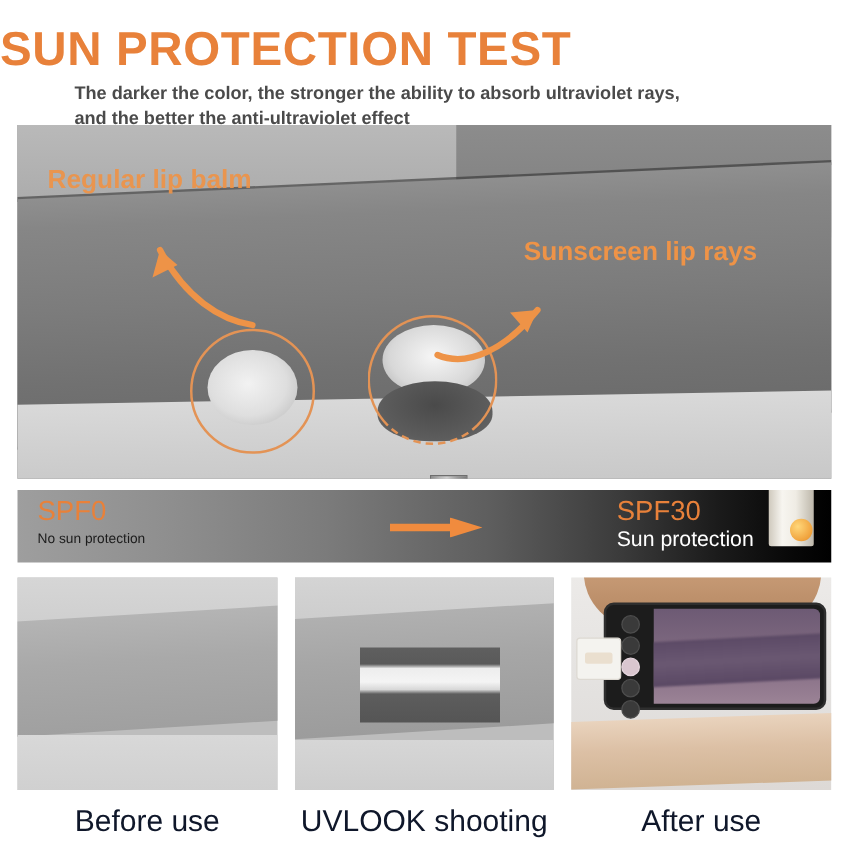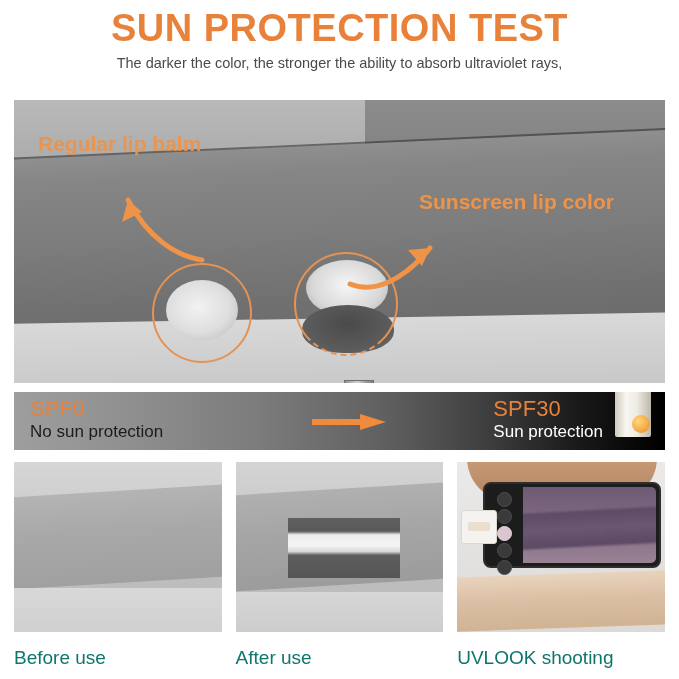--- a/index.html
+++ b/index.html
@@ -12,39 +12,39 @@
     width: 679px;
     height: 679px;
     overflow: hidden;
     font-family: "Liberation Sans", sans-serif;
     position: relative;
   }
 
   
   #header {
     width: 679px;
-    text-align: center;
-    padding-top: 6px;
+    padding-top: 18px;
     box-sizing: border-box;
   }
   #page-title {
     color: #e8813a;
     font-size: 38px;
     line-height: 44px;
     font-weight: 700;
     letter-spacing: 0.5px;
     margin: 0;
     white-space: nowrap;
   }
   #subtitle {
     color: #4a4a4a;
     font-size: 14.5px;
     line-height: 20px;
     margin: 3px auto 0 auto;
     width: 560px;
+    font-weight: bold;
   }
   #subtitle .sub-line {
     display: block;
   }
 
   
   #hero-photo {
     position: absolute;
     left: 14px;
     top: 100px;
@@ -186,21 +186,21 @@
     top: 4px;
   }
   .spf-big {
     color: #e8813a;
     font-size: 22px;
     line-height: 25px;
     font-weight: 400;
   }
   .spf-sub-left {
     color: #1c1c1c;
-    font-size: 17px;
+    font-size: 11px;
     line-height: 21px;
   }
   .spf-sub-right {
     color: #ffffff;
     font-size: 17px;
     line-height: 21px;
     font-weight: 400;
   }
   #spf-arrow {
     position: absolute;
@@ -352,32 +352,34 @@
     position: absolute;
     left: 14px;
     top: 645px;
     width: 651px;
     height: 30px;
     display: flex;
     gap: 14px;
   }
   .caption {
     width: 207.6px;
-    color: #0f766e;
-    font-size: 19px;
+    text-align: center;
+    color: #0f172a;
+    font-size: 24px;
     line-height: 26px;
   }
 </style>
 </head>
 <body>
 
 <div id="header">
   <h1 id="page-title">SUN PROTECTION TEST</h1>
   <div id="subtitle">
     <span class="sub-line">The darker the color, the stronger the ability to absorb ultraviolet rays,</span>
+    <span class="sub-line">and the better the anti-ultraviolet effect</span>
   </div>
 </div>
 
 <div id="hero-photo">
   <div class="hero-bg-top"></div>
   <div class="hero-bg-right"></div>
   <div class="hero-arm-edge"></div>
   <div class="hero-arm"></div>
   <div class="hero-desk"></div>
 
@@ -394,21 +396,21 @@
     <path d="M118 100 C 92 96, 64 78, 44 40" stroke="#ee9347" stroke-width="5" fill="none" stroke-linecap="round"></path>
     <path d="M44 40 L 38 62 L 58 52 Z" fill="#ee9347"></path>
   </svg>
 
   <svg class="annot-arrow" style="left:330px; top:128px;" width="120" height="70" viewBox="0 0 120 70">
     <path d="M6 56 C 30 66, 60 52, 86 20" stroke="#ee9347" stroke-width="5" fill="none" stroke-linecap="round"></path>
     <path d="M86 20 L 64 22 L 78 38 Z" fill="#ee9347"></path>
   </svg>
 
   <div class="annot-label" id="label-regular">Regular lip balm</div>
-  <div class="annot-label" id="label-sunscreen">Sunscreen lip color</div>
+  <div class="annot-label" id="label-sunscreen">Sunscreen lip rays</div>
 </div>
 
 <div id="spf-bar">
   <div class="spf-left">
     <div class="spf-big">SPF0</div>
     <div class="spf-sub-left">No sun protection</div>
   </div>
 
   <svg id="spf-arrow" viewBox="0 0 74 16">
     <rect x="0" y="5" width="50" height="6" fill="#f08b3e"></rect>
@@ -462,15 +464,15 @@
     <div class="u-card">
       <div class="u-card-strip"></div>
     </div>
     <div class="u-realarm"></div>
   </div>
 
 </div>
 
 <div id="captions">
   <div class="caption">Before use</div>
+  <div class="caption">UVLOOK shooting</div>
   <div class="caption">After use</div>
-  <div class="caption">UVLOOK shooting</div>
 </div>
 
 </body></html>

